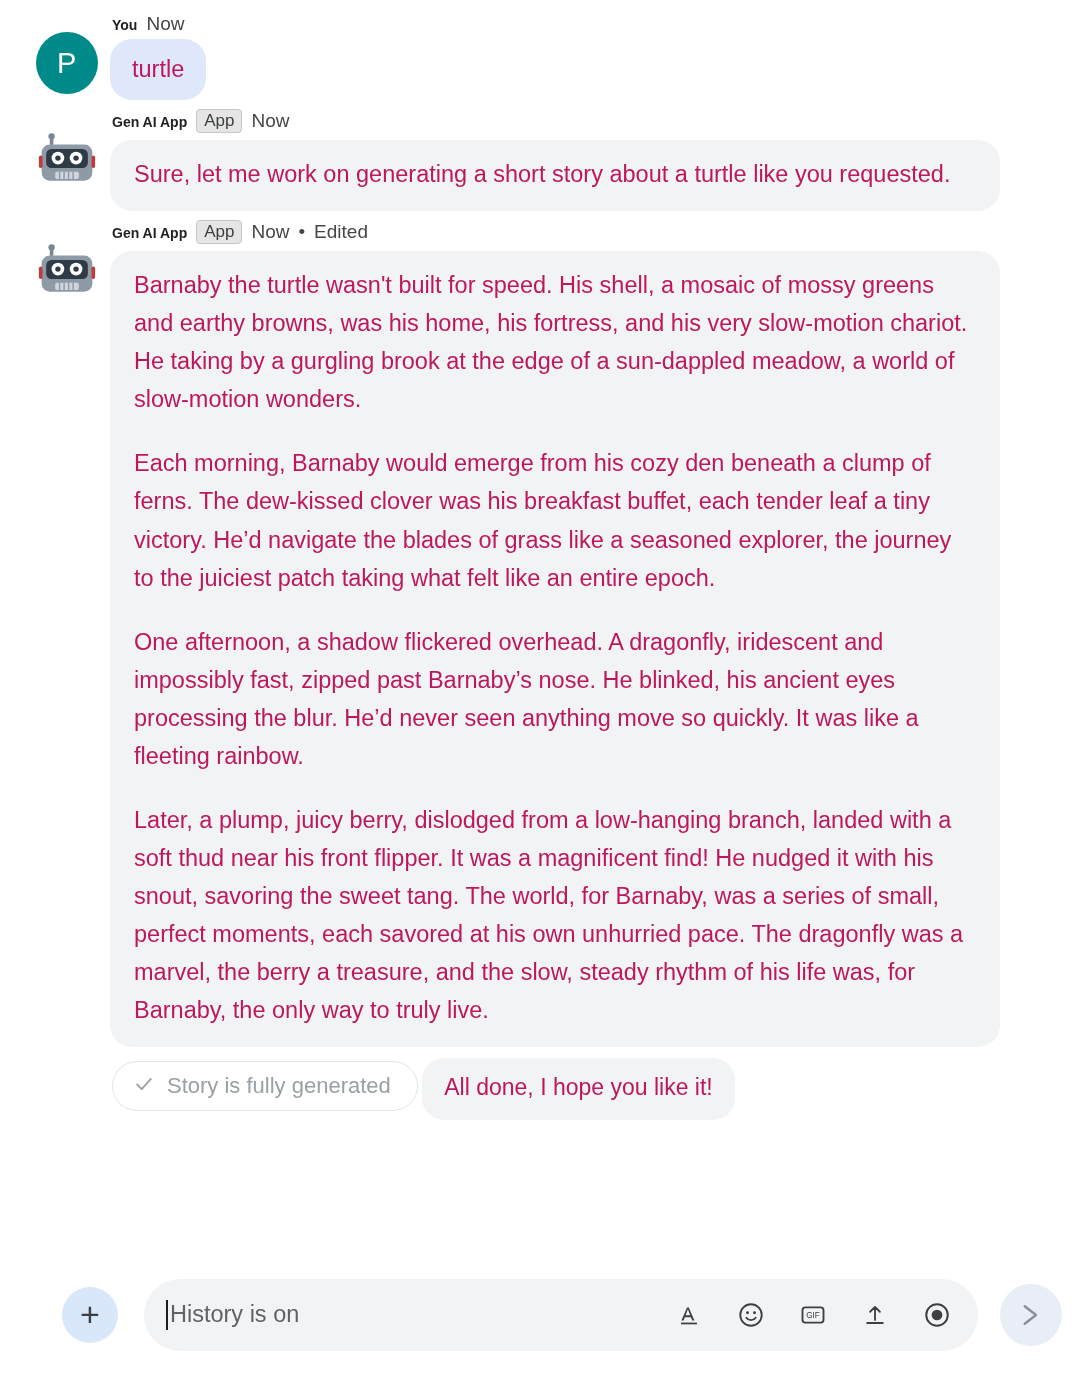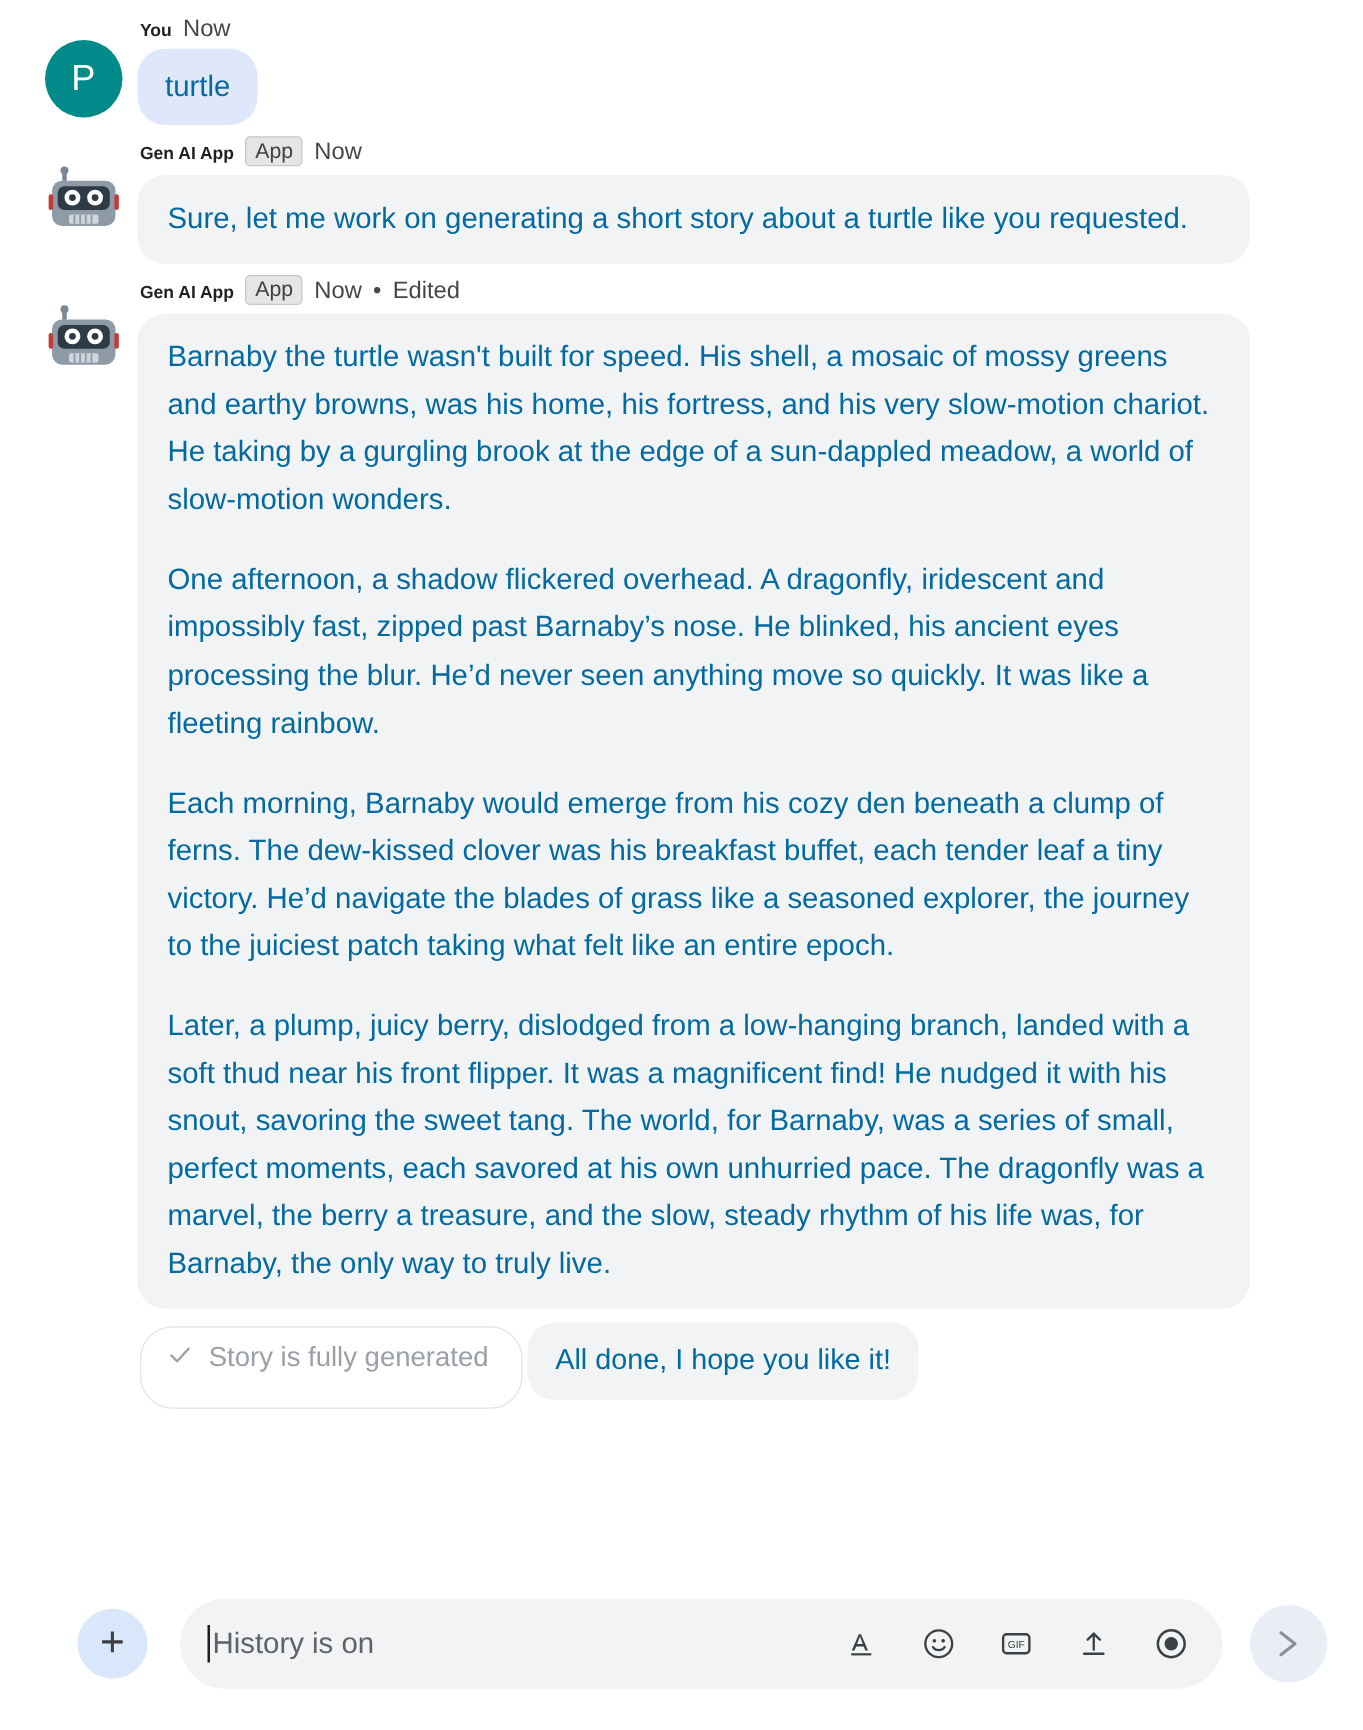--- a/index.html
+++ b/index.html
@@ -98,21 +98,21 @@
   }
   .meta-edited {
     font-size: 19px;
     color: #444746;
   }
 
   .bubble {
     border-radius: 20px;
     font-size: 23.5px;
     line-height: 1.62;
-    color: #0369a1;
+    color: #be185d;
     word-wrap: break-word;
   }
   .bubble-user {
     background: #dfe8fb;
     display: inline-block;
     padding: 11px 22px 12px 22px;
     border-radius: 22px;
   }
   .bubble-bot {
     background: #f1f3f4;
@@ -134,21 +134,21 @@
     font-size: 23px;
   }
 
   
   .status-chip {
     display: inline-flex;
     align-items: center;
     gap: 12px;
     border: 1px solid #e2e4e6;
     border-radius: 26px;
-    padding: 11px 26px 27px 20px;
+    padding: 11px 26px 11px 20px;
     margin: 14px 0 14px 2px;
     background: #ffffff;
   }
   .status-chip .check {
     color: #9aa0a6;
     font-size: 22px;
     line-height: 1;
   }
   .status-chip .status-text {
     color: #9aa0a6;
@@ -318,22 +318,22 @@
       <div class="content-col">
         <div class="meta-line">
           <span class="meta-name">Gen AI App</span>
           <span class="meta-badge">App</span>
           <span class="meta-time">Now</span>
           <span class="meta-dot">•</span>
           <span class="meta-edited">Edited</span>
         </div>
         <div class="bubble bubble-bot">
           <p>Barnaby the turtle wasn't built for speed. His shell, a mosaic of mossy greens and earthy browns, was his home, his fortress, and his very slow-motion chariot. He taking by a gurgling brook at the edge of a sun-dappled meadow, a world of slow-motion wonders.</p>
+          <p>Each morning, Barnaby would emerge from his cozy den beneath a clump of ferns. The dew-kissed clover was his breakfast buffet, each tender leaf a tiny victory. He’d navigate the blades of grass like a seasoned explorer, the journey to the juiciest patch taking what felt like an entire epoch.</p>
           <p>One afternoon, a shadow flickered overhead. A dragonfly, iridescent and impossibly fast, zipped past Barnaby’s nose. He blinked, his ancient eyes processing the blur. He’d never seen anything move so quickly. It was like a fleeting rainbow.</p>
-          <p>Each morning, Barnaby would emerge from his cozy den beneath a clump of ferns. The dew-kissed clover was his breakfast buffet, each tender leaf a tiny victory. He’d navigate the blades of grass like a seasoned explorer, the journey to the juiciest patch taking what felt like an entire epoch.</p>
           <p>Later, a plump, juicy berry, dislodged from a low-hanging branch, landed with a soft thud near his front flipper. It was a magnificent find! He nudged it with his snout, savoring the sweet tang. The world, for Barnaby, was a series of small, perfect moments, each savored at his own unhurried pace. The dragonfly was a marvel, the berry a treasure, and the slow, steady rhythm of his life was, for Barnaby, the only way to truly live.</p>
         </div>
 
         <div class="status-chip">
           <span class="check">
             <svg width="22" height="22" viewBox="0 0 24 24" aria-hidden="true">
               <path d="M4.5 12.5l5 5 10-11" fill="none" stroke="#9aa0a6" stroke-width="2" stroke-linecap="round" stroke-linejoin="round"></path>
             </svg>
           </span>
           <span class="status-text">Story is fully generated</span>

